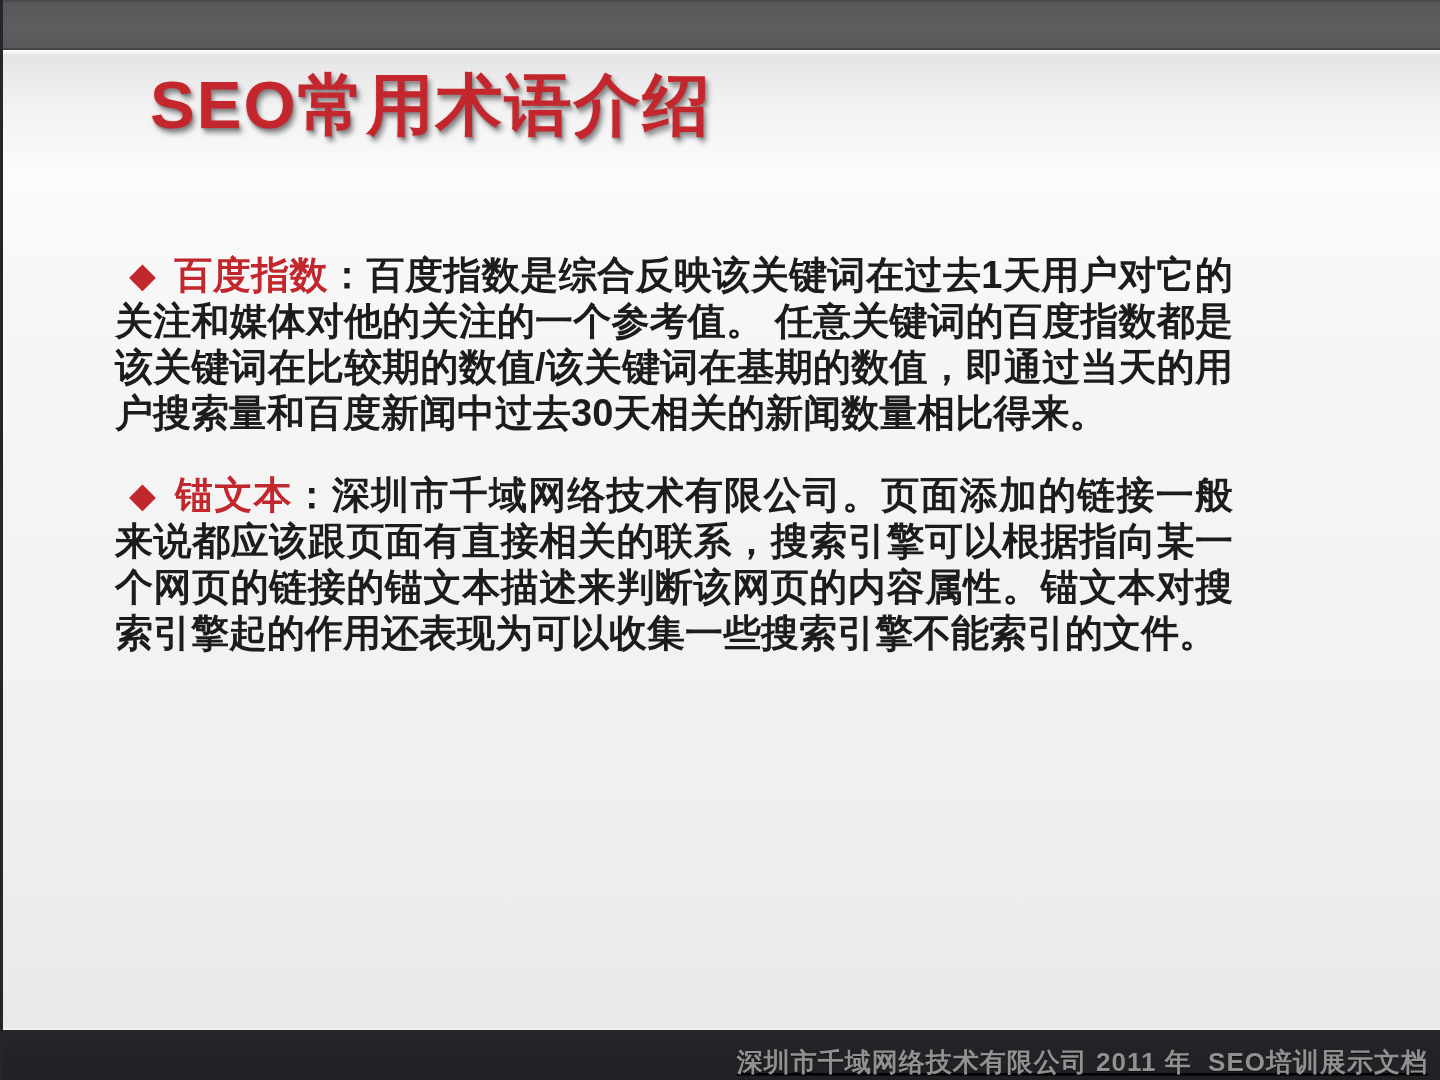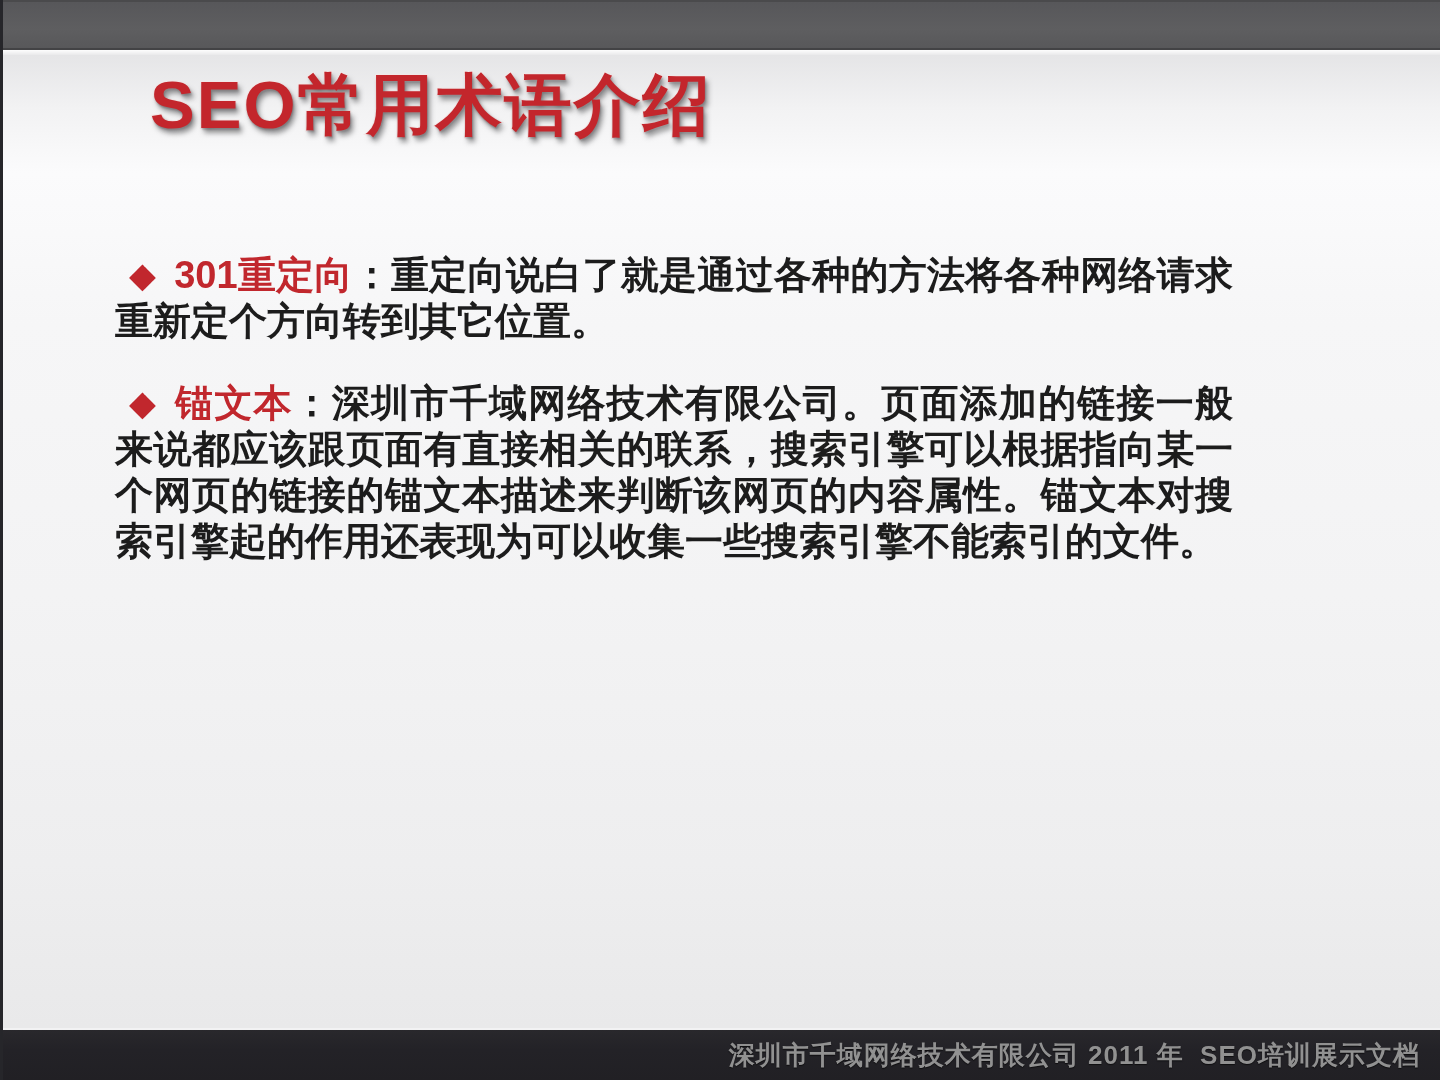--- a/index.html
+++ b/index.html
@@ -88,23 +88,24 @@
 
   
   .bottom-bar {
     position: absolute;
     left: 0; right: 0; bottom: 0;
     height: 52px;
     background: linear-gradient(180deg, #29282c 0%, #232227 40%, #212024 100%);
     border-top: 2px solid #f2f2f3;
     box-sizing: border-box;
     display: flex;
-    align-items: center;
+    align-items: flex-end;
     justify-content: flex-end;
-    padding-right: 20px;
+    padding-right: 12px;
+    text-decoration: underline;
   }
   .footer-text {
     color: #919191;
     font-size: 26px;
     font-weight: 600;
     letter-spacing: 1px;
     text-shadow: 0 1px 1px rgba(0,0,0,0.6);
     white-space: pre;
   }
 </style>
@@ -112,23 +113,23 @@
 <body>
 
 <div class="slide">
 
   <div class="top-bar"></div>
   <div class="top-bar-highlight"></div>
 
   <div class="page-title">SEO常用术语介绍</div>
 
   <div class="bullet-list">
+    <p class="bullet-para"><span class="bullet-marker">◆</span><span class="bullet-term">百度指数</span><span class="bullet-separator">：</span><span class="bullet-text">百度指数是综合反映该关键词在过去1天用户对它的关注和媒体对他的关注的一个参考值。 任意关键词的百度指数都是该关键词在比较期的数值/该关键词在基期的数值，即通过当天的用户搜索量和百度新闻中过去30天相关的新闻数量相比得来。</span></p>
 
 
-    <p class="bullet-para"><span class="bullet-marker">◆</span><span class="bullet-term">301重定向</span><span class="bullet-separator">：</span><span class="bullet-text">重定向说白了就是通过各种的方法将各种网络请求重新定个方向转到其它位置。</span></p>
 
     <p class="bullet-para"><span class="bullet-marker">◆</span><span class="bullet-term">锚文本</span><span class="bullet-separator">：</span><span class="bullet-text">深圳市千域网络技术有限公司。页面添加的链接一般来说都应该跟页面有直接相关的联系，搜索引擎可以根据指向某一个网页的链接的锚文本描述来判断该网页的内容属性。锚文本对搜索引擎起的作用还表现为可以收集一些搜索引擎不能索引的文件。</span></p>
   </div>
 
   <div class="bottom-bar">
     <span class="footer-text">深圳市千域网络技术有限公司 2011 年  SEO培训展示文档</span>
   </div>
 
 </div>
 

